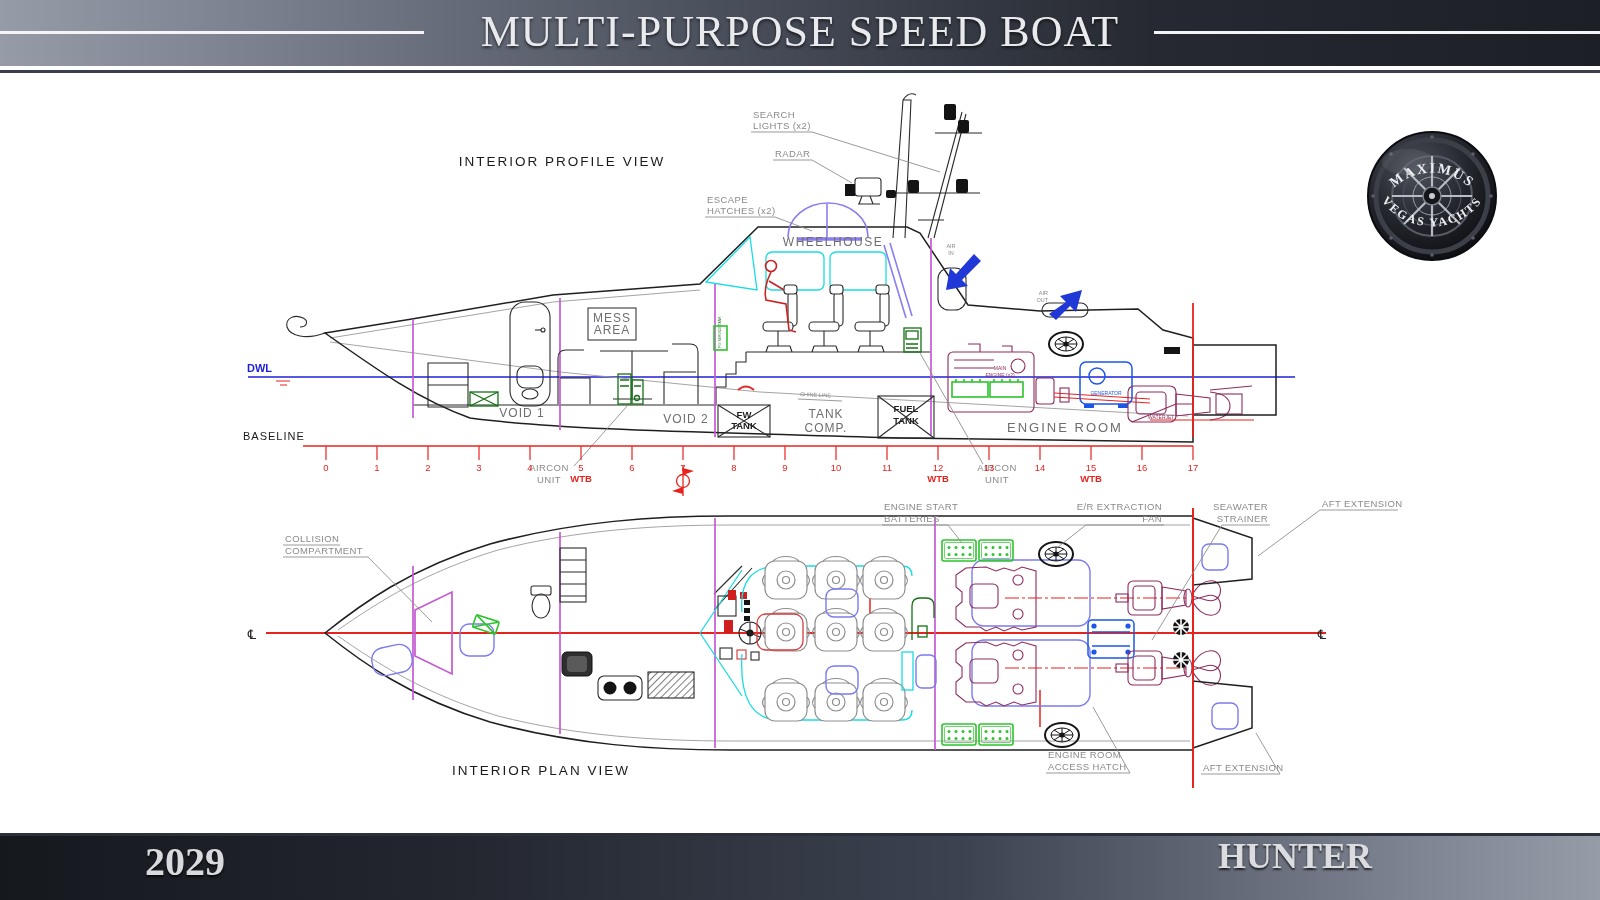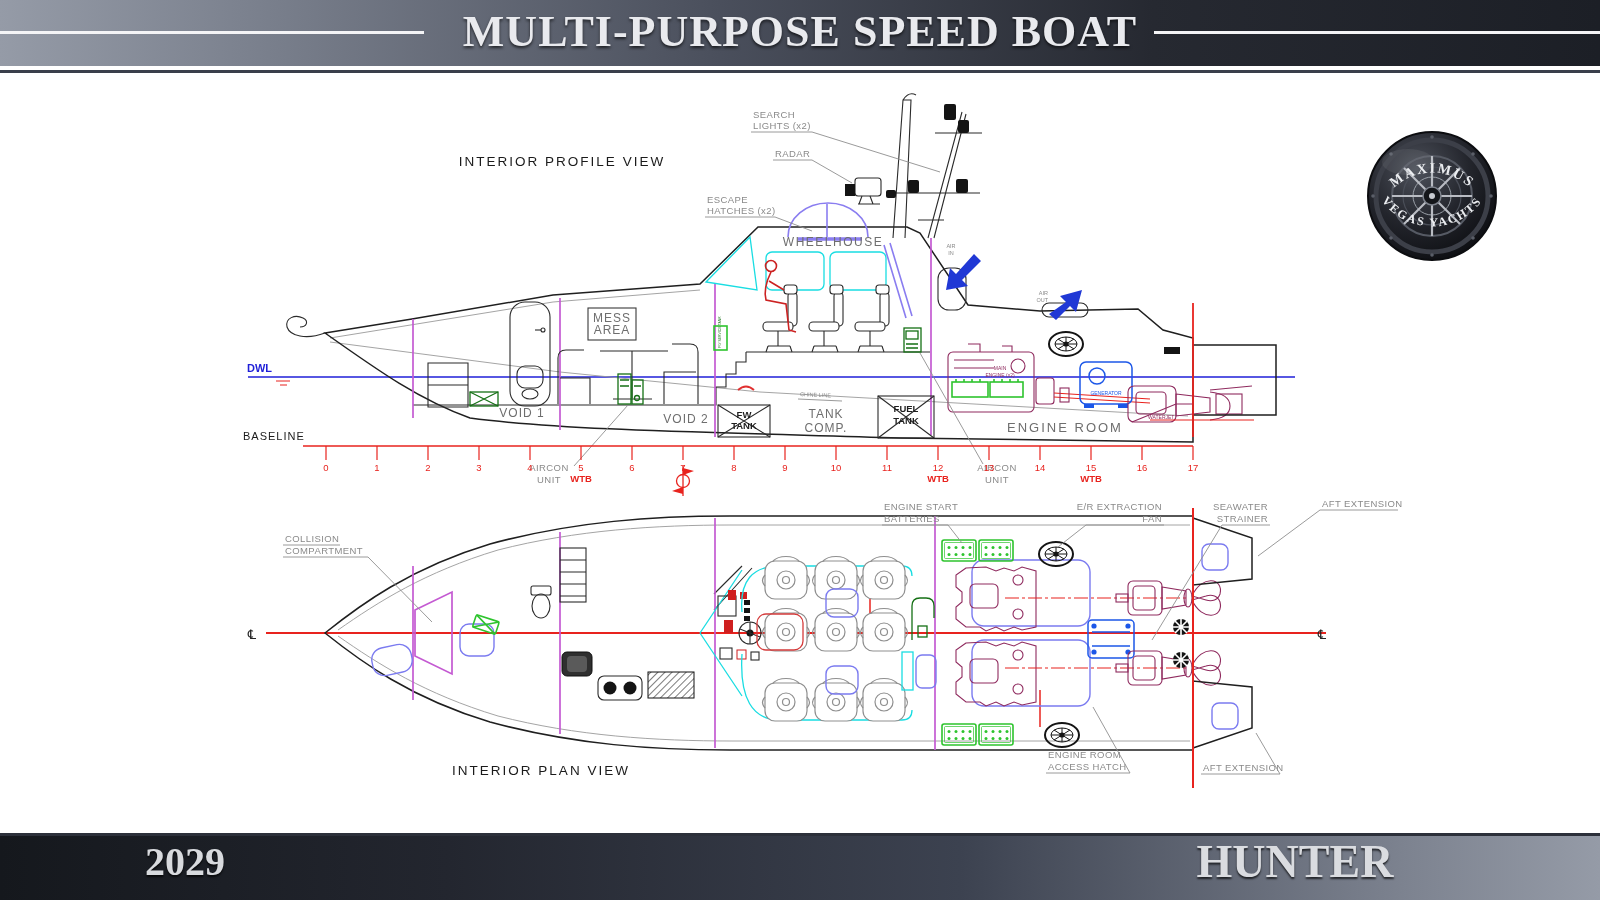--- a/index.html
+++ b/index.html
@@ -7,30 +7,30 @@
         font-family:"Liberation Sans",sans-serif}
   
   .band-top{position:absolute;top:0;left:0;width:1600px;height:66px;
     background:linear-gradient(90deg,#959ba7 0%,#7c828f 15%,#4a4f5c 45%,#262931 72%,#1c1f26 100%)}
   .band-top-rule{position:absolute;top:68px;left:0;width:1600px;height:3px;background:#3a3f4b;
     border-top:2px solid #ffffff}
   .hline{position:absolute;top:31px;height:3px;background:#f4f4f6}
   .hline.left{left:0;width:424px}
   .hline.right{left:1154px;width:446px}
   .main-title{position:absolute;top:0;left:0;width:1600px;height:80px;line-height:64px;
-    text-align:center;font-family:"Liberation Serif",serif;font-weight:bold;font-size:44px;
+    text-align:center;font-family:"Liberation Serif",serif;font-weight:normal;font-size:44px;
     letter-spacing:1px;color:#e9eaee;text-shadow:0 2px 3px rgba(0,0,0,.65)}
   .band-bottom{position:absolute;top:833px;left:0;width:1600px;height:67px;
     border-top:3px solid #2c303a;
     background:linear-gradient(90deg,#15181d 0%,#23262f 28%,#3c4250 60%,#7d8390 88%,#959ba7 100%)}
   .year{position:absolute;top:838px;left:95px;width:180px;text-align:center;
     font-family:"Liberation Serif",serif;font-weight:bold;font-size:40px;color:#d8dade;
     text-shadow:0 2px 2px rgba(0,0,0,.7)}
   .model{position:absolute;top:835px;left:1175px;width:240px;text-align:center;
-    font-family:"Liberation Serif",serif;font-weight:bold;font-size:46px;color:#dadce0;
+    font-family:"Liberation Serif",serif;font-weight:bold;font-size:36px;color:#dadce0;
     text-shadow:0 2px 2px rgba(0,0,0,.7)}
   
   svg text{font-family:"Liberation Sans",sans-serif}
   .callout{font-size:9.5px;fill:#8a8a8a;letter-spacing:.4px}
   .room{font-size:12px;fill:#6e6e6e;letter-spacing:1px}
   .roomlg{font-size:13px;fill:#6e6e6e;letter-spacing:2px}
   .tankt{font-size:9.5px;fill:#1f1f1f;font-weight:bold}
   .viewtitle{font-size:13.5px;fill:#1b1b1b;letter-spacing:2px}
   .rednum{font-size:9.5px;fill:#e8231e}
   .redb{font-weight:bold}

